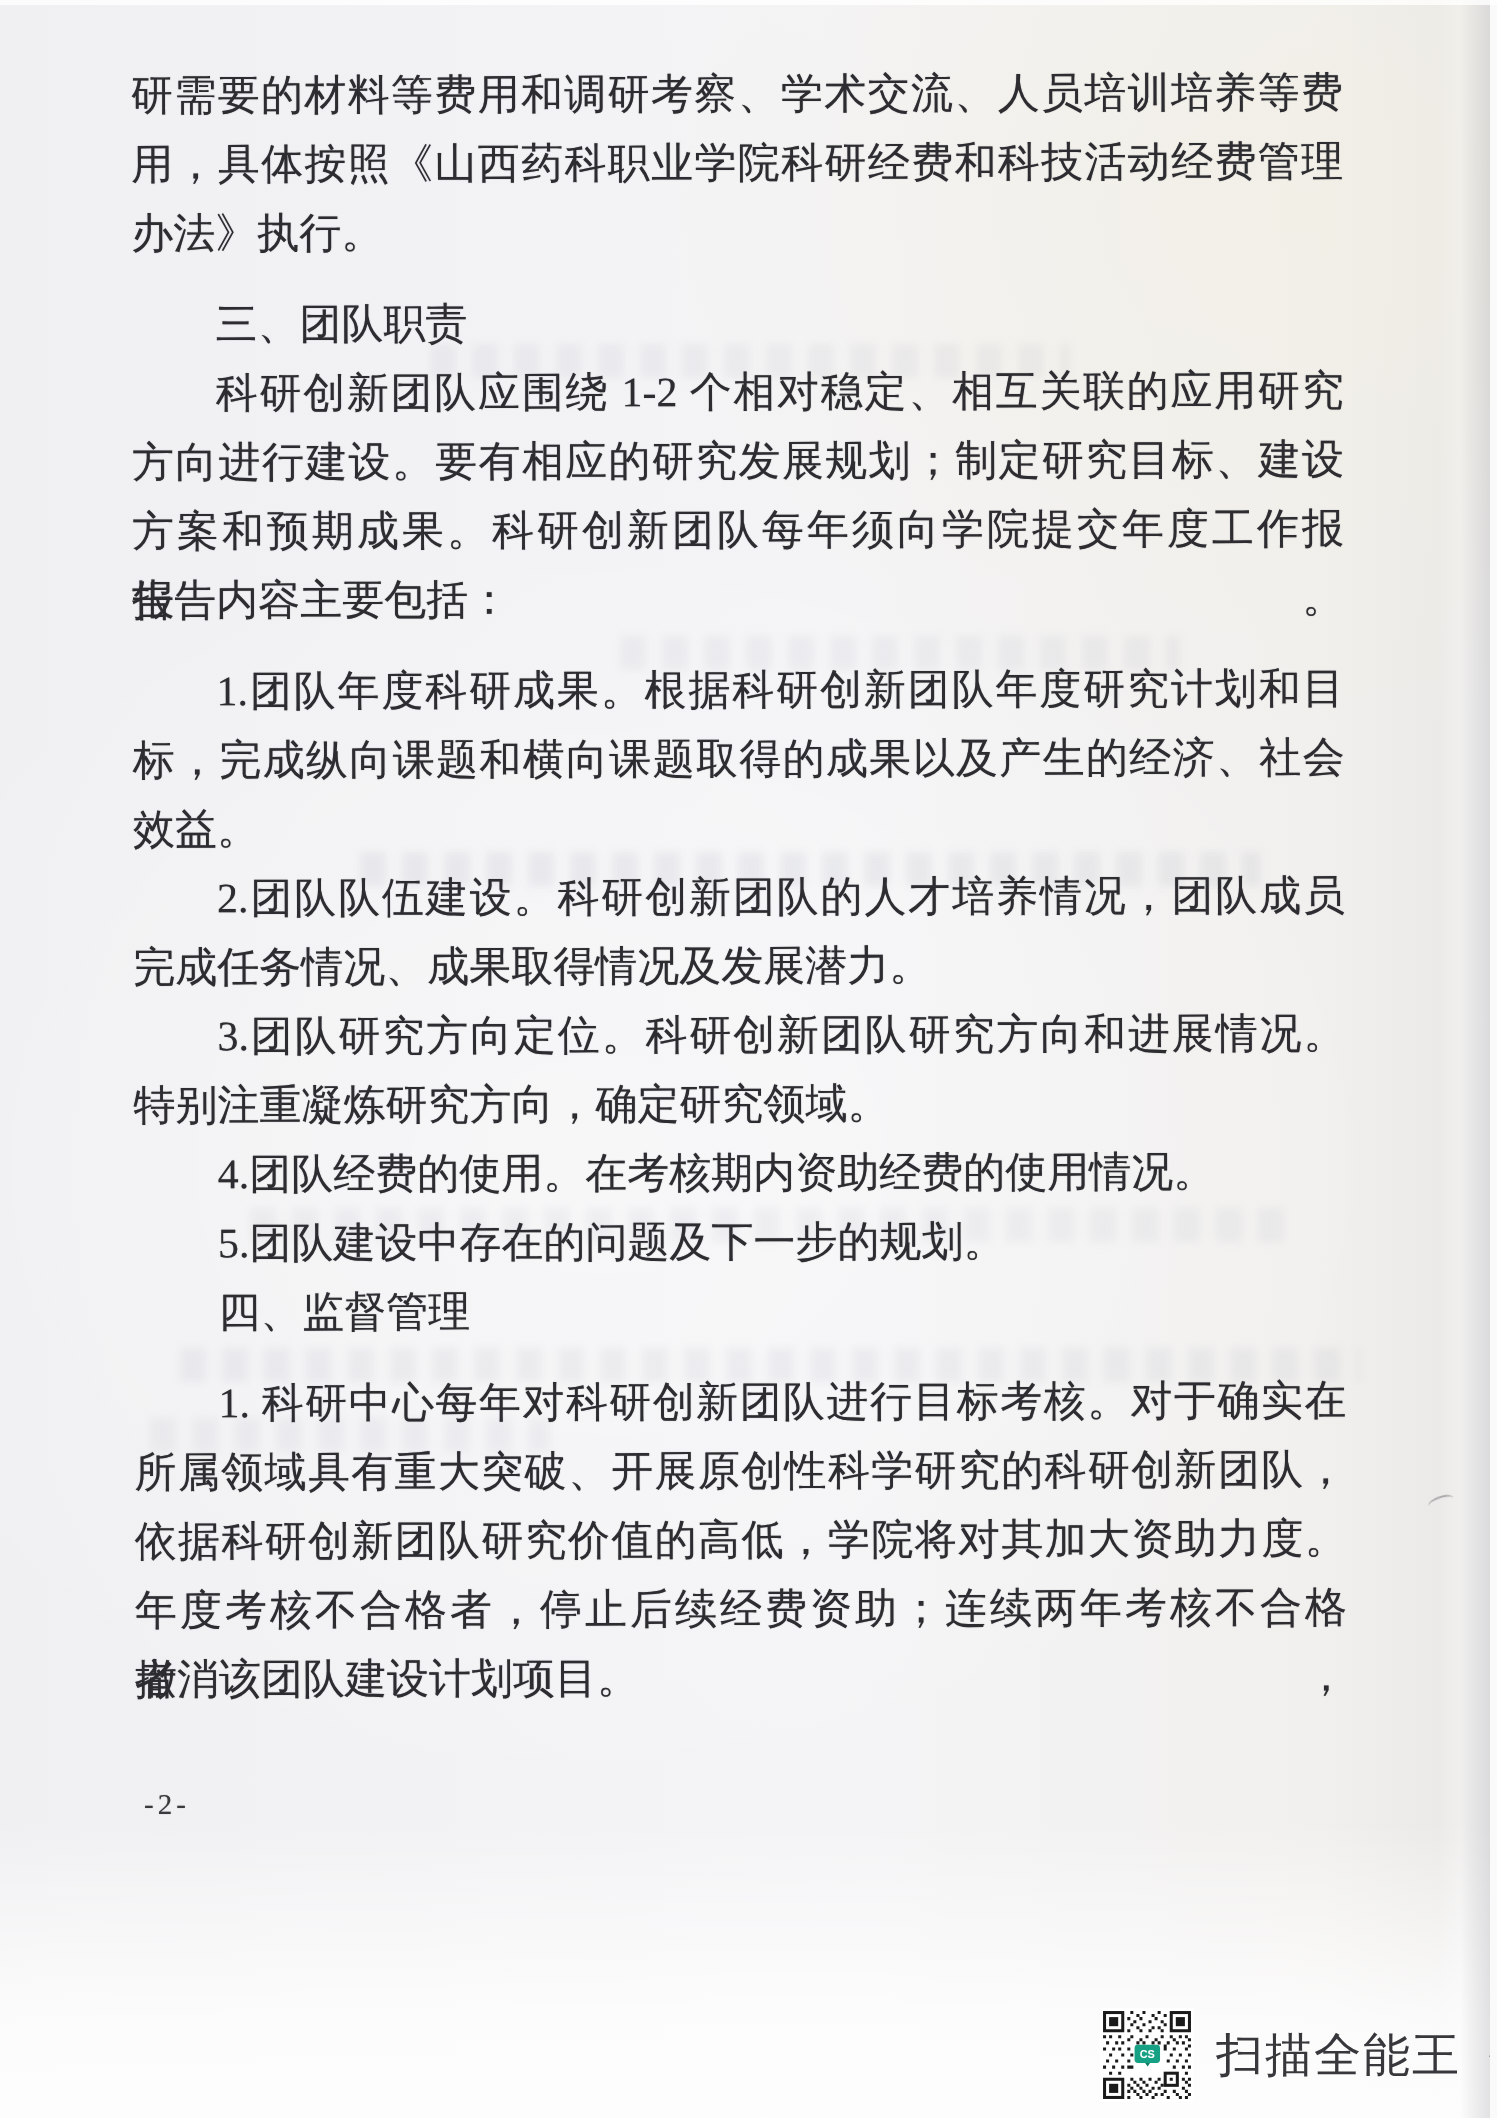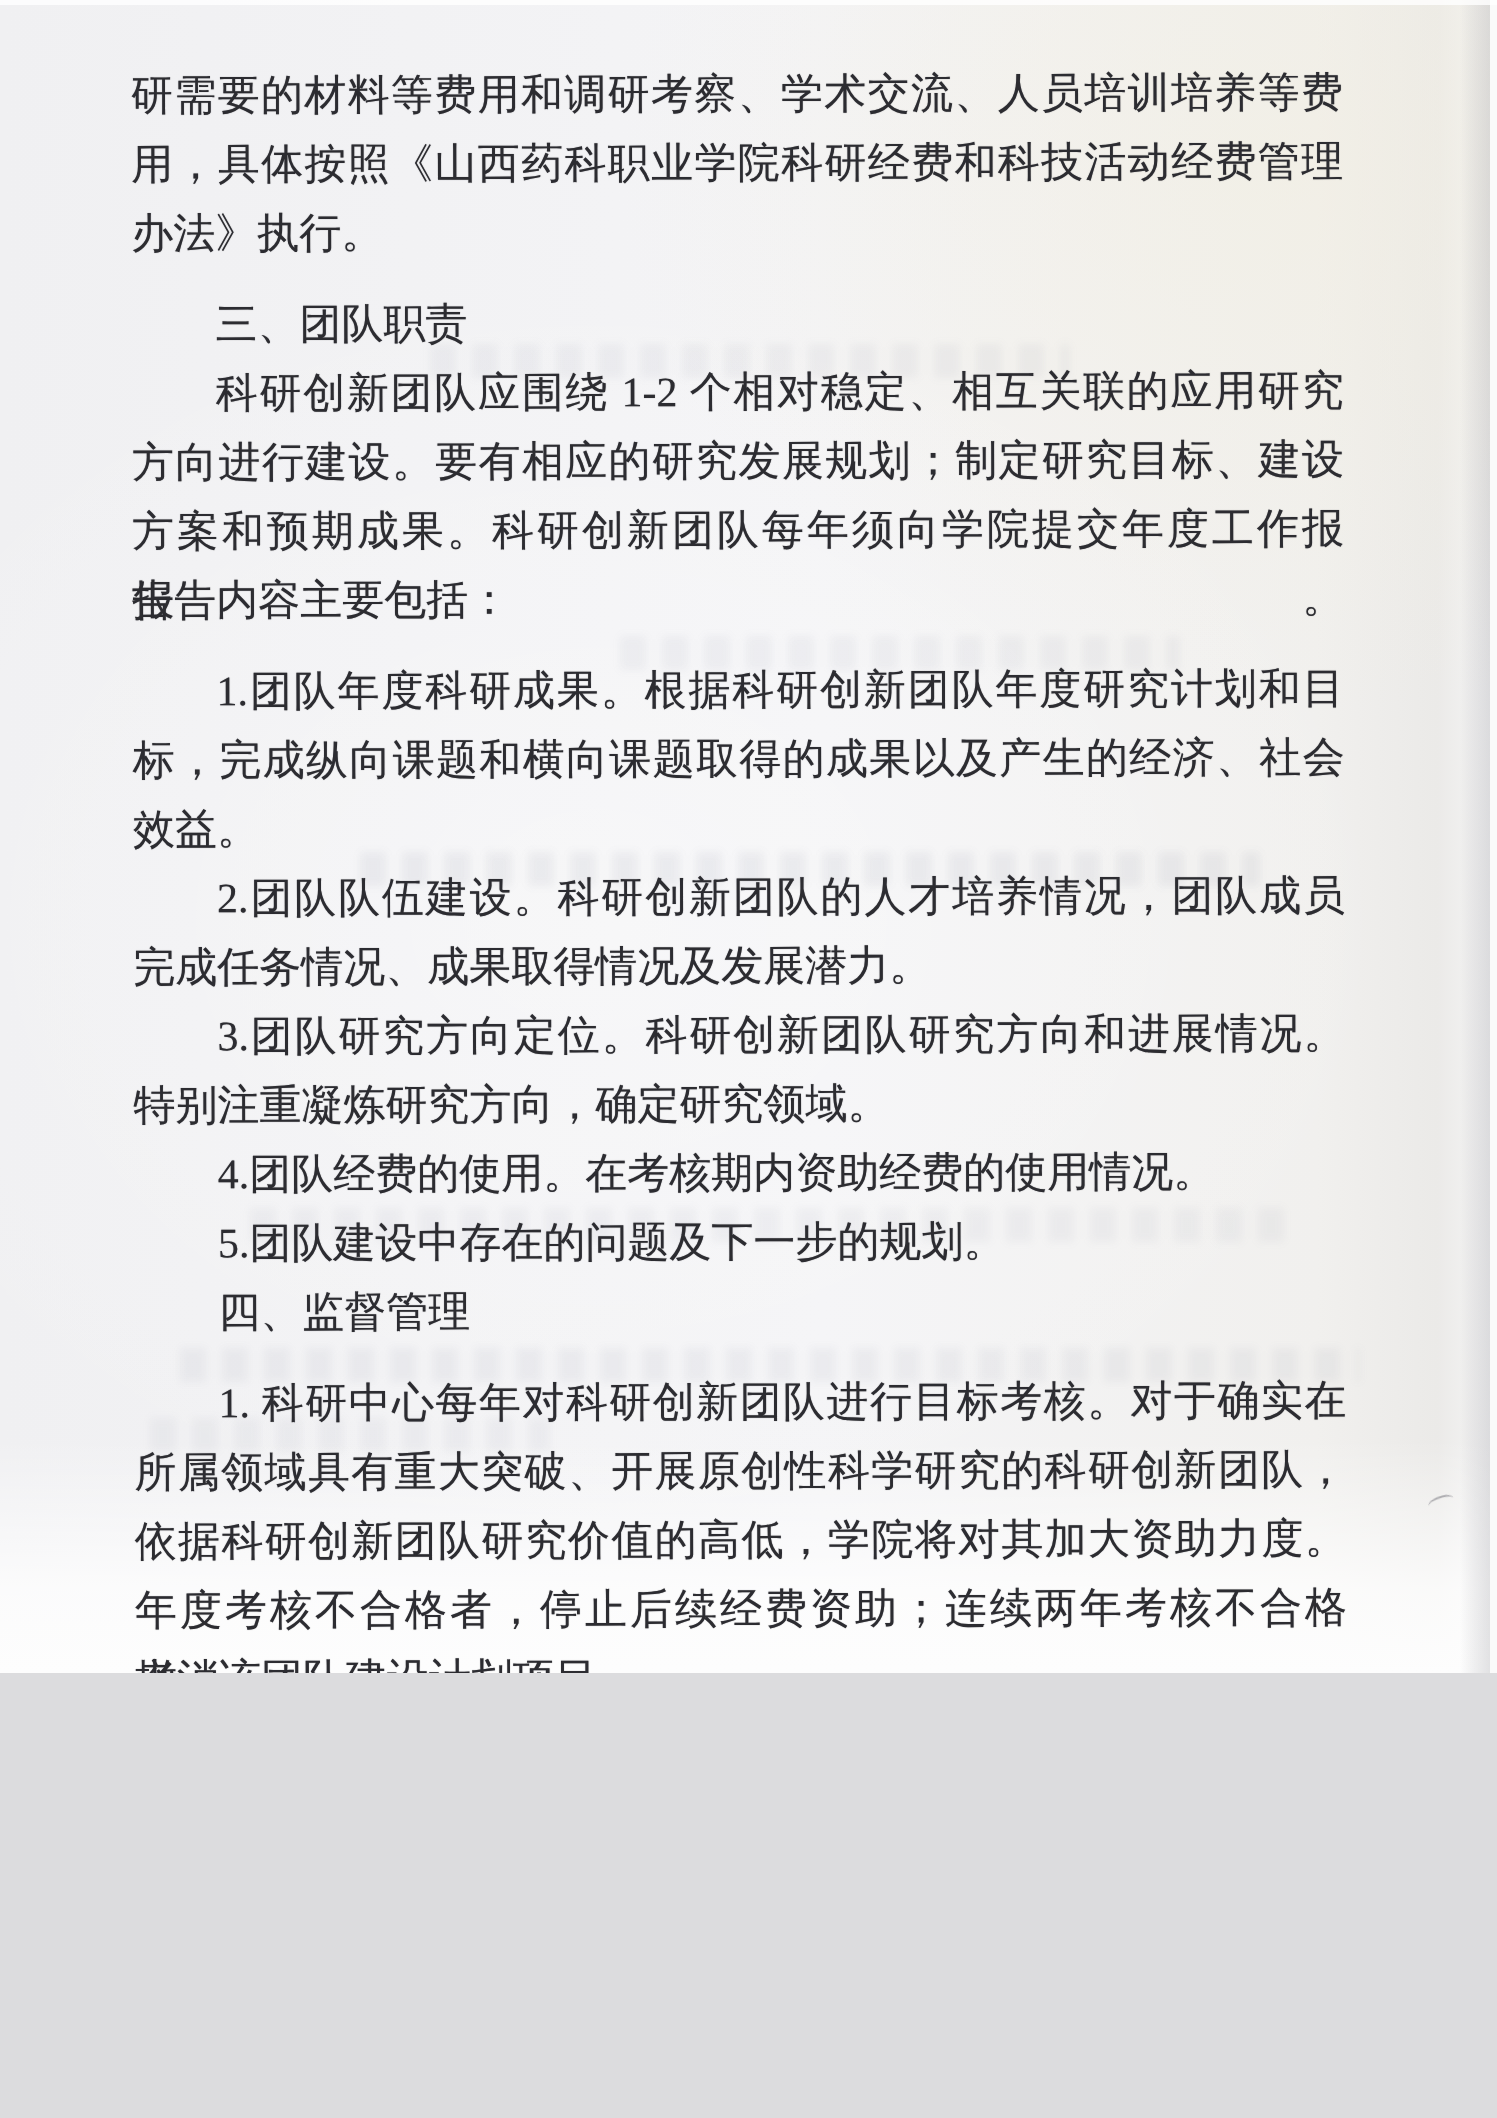--- a/index.html
+++ b/index.html
@@ -1,19 +1,19 @@
 <!DOCTYPE html>
 <html><head>
 <meta charset="utf-8">
 <title>Scanned Document</title>
 <style>
   html,body{margin:0;padding:0;background:#dcdcde;}
   .scan-root{
     position:relative;
-    width:1497px;height:1673px;
+    width:1497px;height:2118px;
     overflow:hidden;
     font-family:"Liberation Serif","DejaVu Serif",serif;
     background:
       linear-gradient(180deg, rgba(255,255,255,0) 86%, rgba(255,255,255,0.75) 95%, #fdfdfd 100%),
       radial-gradient(ellipse 950px 780px at 86% 10%, rgba(242,238,224,0.55), rgba(242,238,224,0) 70%),
       radial-gradient(ellipse 1100px 900px at 40% 55%, rgba(255,255,255,0.35), rgba(255,255,255,0) 75%),
       linear-gradient(90deg, #f0f0f2 0%, #f4f4f6 55%, #f1f0ee 88%, #ebeae8 96%, #f7f7f8 100%),
       #f2f2f4;
   }
   

